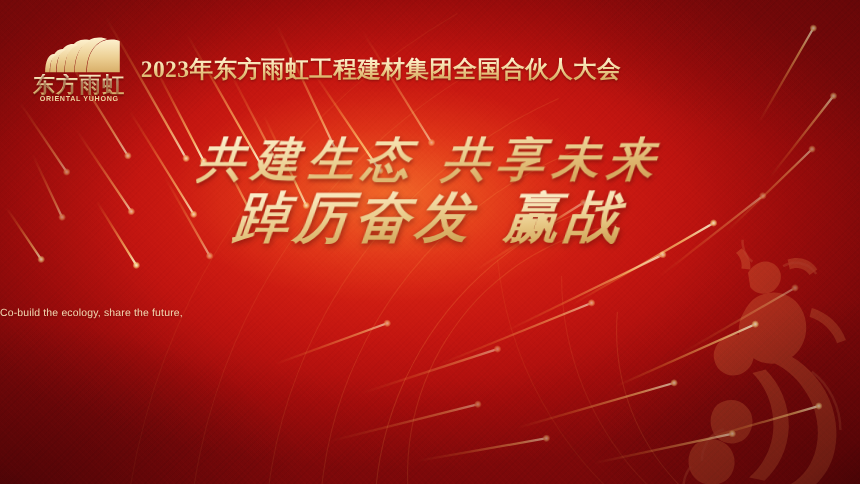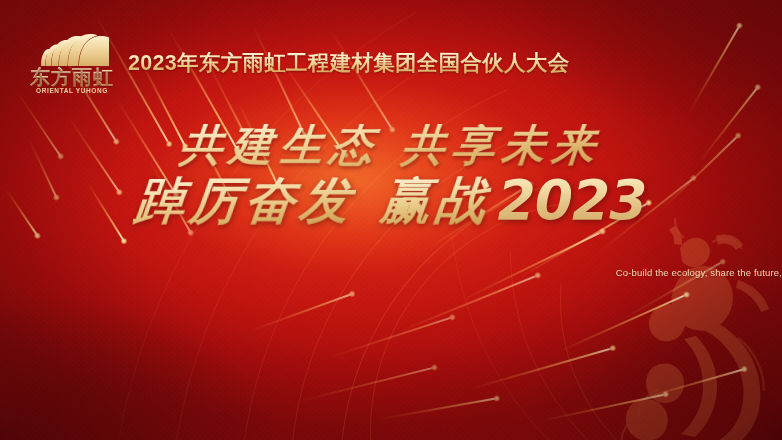--- a/index.html
+++ b/index.html
@@ -146,21 +146,21 @@
     color: #ecd4a0;
     white-space: nowrap;
   }
   .header-texts {
     margin-left: 12px;
     display: flex;
     flex-direction: column;
     gap: 4px;
   }
   .header-title {
-    font-family: Liberation Sans, sans-serif;
+    font-family: Liberation Serif, serif;
     font-size: 21.5px;
     font-weight: bold;
     letter-spacing: .3px;
     line-height: 1.05;
     white-space: nowrap;
     background: linear-gradient(180deg, #fff3d4 0%, #f4dda6 38%, #e6c27f 62%, #d2a457 100%);
     -webkit-background-clip: text;
     background-clip: text;
     -webkit-text-fill-color: transparent;
     filter: drop-shadow(0 1px 1px rgba(92,8,6,.55));
@@ -232,23 +232,23 @@
     -webkit-background-clip: text;
     background-clip: text;
     -webkit-text-fill-color: transparent;
     filter: drop-shadow(2px 2px 3px rgba(95,10,6,.6));
   }
 
   
   .tagline {
     position: absolute;
     left: 0; right: 0;
-    top: 266px;
+    top: 278px;
     z-index: 7;
-    text-align: right;
+    text-align: left;
     font-size: 9.5px;
     line-height: 1.55;
     letter-spacing: .15px;
     color: #f9e6bd;
     opacity: .93;
     text-shadow: 0 1px 2px rgba(100,14,8,.55);
   }
   .tagline div { white-space: nowrap; }
 </style>
 </head>
@@ -360,21 +360,20 @@
       <div class="header-title">2023年东方雨虹工程建材集团全国合伙人大会</div>
     </div>
   </div>
 
   <div class="headline-wrap">
     <div class="headline-1">共建生态 共享未来</div>
     <div class="headline-2">
       <span class="hl-cn">踔厉奋发</span>
       <span class="hl-gap"></span>
       <span class="hl-cn">赢战</span>
-      <span class="hl-year">2023</span>
     </div>
   </div>
 
   <div class="tagline">
     <div>Co-build the ecology,  share the future,</div>
   </div>
 
   <div class="bg-vignette"></div>
 </div>
 

